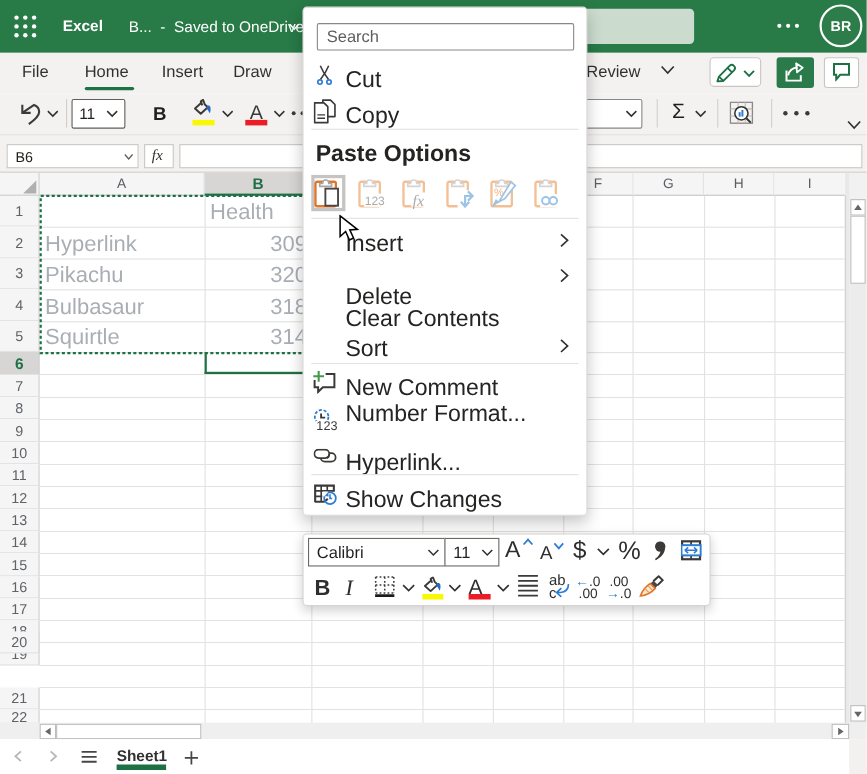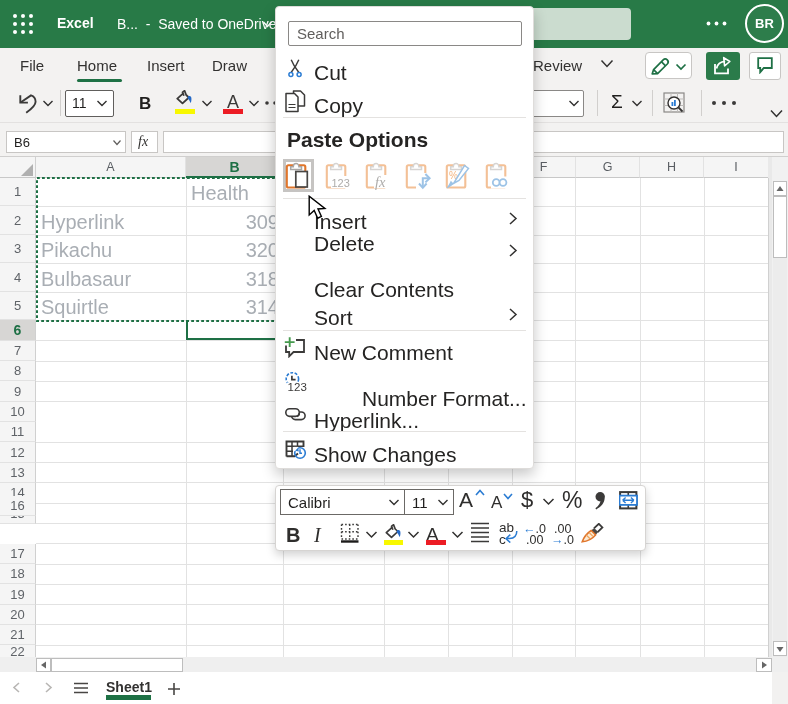--- a/index.html
+++ b/index.html
@@ -52,25 +52,25 @@
 <div class="rowhead" style="top:320px;height:21px;line-height:21px;background:#d7d6d4;color:#1e7045;font-weight:bold;font-size:14px;">6</div>
 <div class="rowhead" style="top:341px;height:20px;line-height:20px;">7</div>
 <div class="rowhead" style="top:361px;height:20px;line-height:20px;">8</div>
 <div class="rowhead" style="top:381px;height:21px;line-height:21px;">9</div>
 <div class="rowhead" style="top:402px;height:20px;line-height:20px;">10</div>
 <div class="rowhead" style="top:422px;height:20px;line-height:20px;">11</div>
 <div class="rowhead" style="top:442px;height:21px;line-height:21px;">12</div>
 <div class="rowhead" style="top:463px;height:20px;line-height:20px;">13</div>
 <div class="rowhead" style="top:483px;height:20px;line-height:20px;">14</div>
 <div class="rowhead" style="top:503px;height:21px;line-height:21px;">15</div>
-<div class="rowhead" style="top:496px;height:20px;line-height:20px;">16</div>
+<div class="rowhead" style="top:524px;height:20px;line-height:20px;">16</div>
 <div class="rowhead" style="top:544px;height:20px;line-height:20px;">17</div>
 <div class="rowhead" style="top:564px;height:20px;line-height:20px;">18</div>
 <div class="rowhead" style="top:584px;height:21px;line-height:21px;">19</div>
-<div class="rowhead" style="top:605px;height:20px;line-height:20px;">20</div>
+<div class="rowhead" style="top:574px;height:20px;line-height:20px;">20</div>
 <div class="rowhead" style="top:625px;height:20px;line-height:20px;">21</div>
 <div class="rowhead" style="top:645px;height:12.5px;line-height:13px;">22</div>
 
 <div class="grid-line-v" style="left:186px;top:178px;height:480px;"></div>
 <div class="grid-line-v" style="left:283px;top:178px;height:480px;"></div>
 <div class="grid-line-v" style="left:384px;top:178px;height:480px;"></div>
 <div class="grid-line-v" style="left:448px;top:178px;height:480px;"></div>
 <div class="grid-line-v" style="left:512px;top:178px;height:480px;"></div>
 <div class="grid-line-v" style="left:575px;top:178px;height:480px;"></div>
 <div class="grid-line-v" style="left:640px;top:178px;height:480px;"></div>
@@ -334,21 +334,21 @@
   <path d="M5.7 7.4 V4.8 H8.3 V4.4 A2.8 2.8 0 0 1 13.9 4.4 V4.8 H16.5 V7.4 Z" fill="#fff" stroke="#d6d4d2" stroke-width="1.5"></path>
   <rect x="6" y="14.5" width="18" height="12" fill="#fff"></rect>
   <circle cx="11.2" cy="20.5" r="3.4" stroke="#9dc3e6" stroke-width="1.8" fill="none"></circle>
   <circle cx="18" cy="20.5" r="3.4" stroke="#9dc3e6" stroke-width="1.8" fill="#fff"></circle>
 </svg>
 <div class="menusep" style="top:198px;"></div>
 <div class="menuitem" style="top:210px;">Insert</div>
 <svg class="chev" style="left:508px;top:211px;" width="10" height="15">
     <path d="M2 2 L8 7.5 L2 13" stroke="#323130" stroke-width="1.5" fill="none"></path>
   </svg>
-<div class="menuitem" style="top:232px;">Delete</div>
+<div class="menuitem" style="top:258px;">Delete</div>
 <svg class="chev" style="left:508px;top:243px;" width="10" height="15">
     <path d="M2 2 L8 7.5 L2 13" stroke="#323130" stroke-width="1.5" fill="none"></path>
   </svg>
 <div class="menuitem" style="top:278px;text-align:center;">Clear Contents</div>
 <div class="menuitem" style="top:306px;">Sort</div>
 <svg class="chev" style="left:508px;top:307px;" width="10" height="15">
     <path d="M2 2 L8 7.5 L2 13" stroke="#323130" stroke-width="1.5" fill="none"></path>
   </svg>
 <div class="menusep" style="top:330px;"></div>
 
@@ -357,21 +357,21 @@
   <path d="M6.7 1.2 V11 M1.8 6.1 H11.6" stroke="#459a4e" stroke-width="1.9"></path>
 </svg>
 <div class="menuitem" style="top:341px;">New Comment</div>
 
 <svg class="micon" style="left:284px;top:371px;" width="24" height="21">
   <circle cx="8.4" cy="7.9" r="6.2" stroke="#2b7cd3" stroke-width="1.6" fill="none" stroke-dasharray="2.8 1.6"></circle>
   <path d="M7.9 4.8 V8.6 H11.6" stroke="#3b3a39" stroke-width="1.7" fill="none"></path>
   <rect x="3" y="11.5" width="17" height="9" fill="#fff"></rect>
   <text x="3.6" y="20" font-size="11.5" fill="#3b3a39" font-family="Liberation Sans">123</text>
 </svg>
-<div class="menuitem" style="top:387px;margin-left:48px;">Number Format...</div>
+<div class="menuitem" style="top:365px;">Number Format...</div>
 
 <svg class="micon" style="left:285px;top:408px;" width="22" height="14">
   <rect x="6.6" y="4" width="13.5" height="7.6" rx="3.8" stroke="#3b3a39" stroke-width="1.6" fill="none"></rect>
   <rect x="0.8" y="0.8" width="13.5" height="7.6" rx="3.8" stroke="#3b3a39" stroke-width="1.6" fill="#fff"></rect>
   <path d="M12 8.5 A 3.8 3.8 0 0 0 14.3 4.9" stroke="#3b3a39" stroke-width="1.6" fill="none"></path>
 </svg>
 <div class="menuitem" style="top:409px;">Hyperlink...</div>
 <div class="menusep" style="top:431px;"></div>
 
 <svg class="micon" style="left:285px;top:440px;" width="25" height="22">

